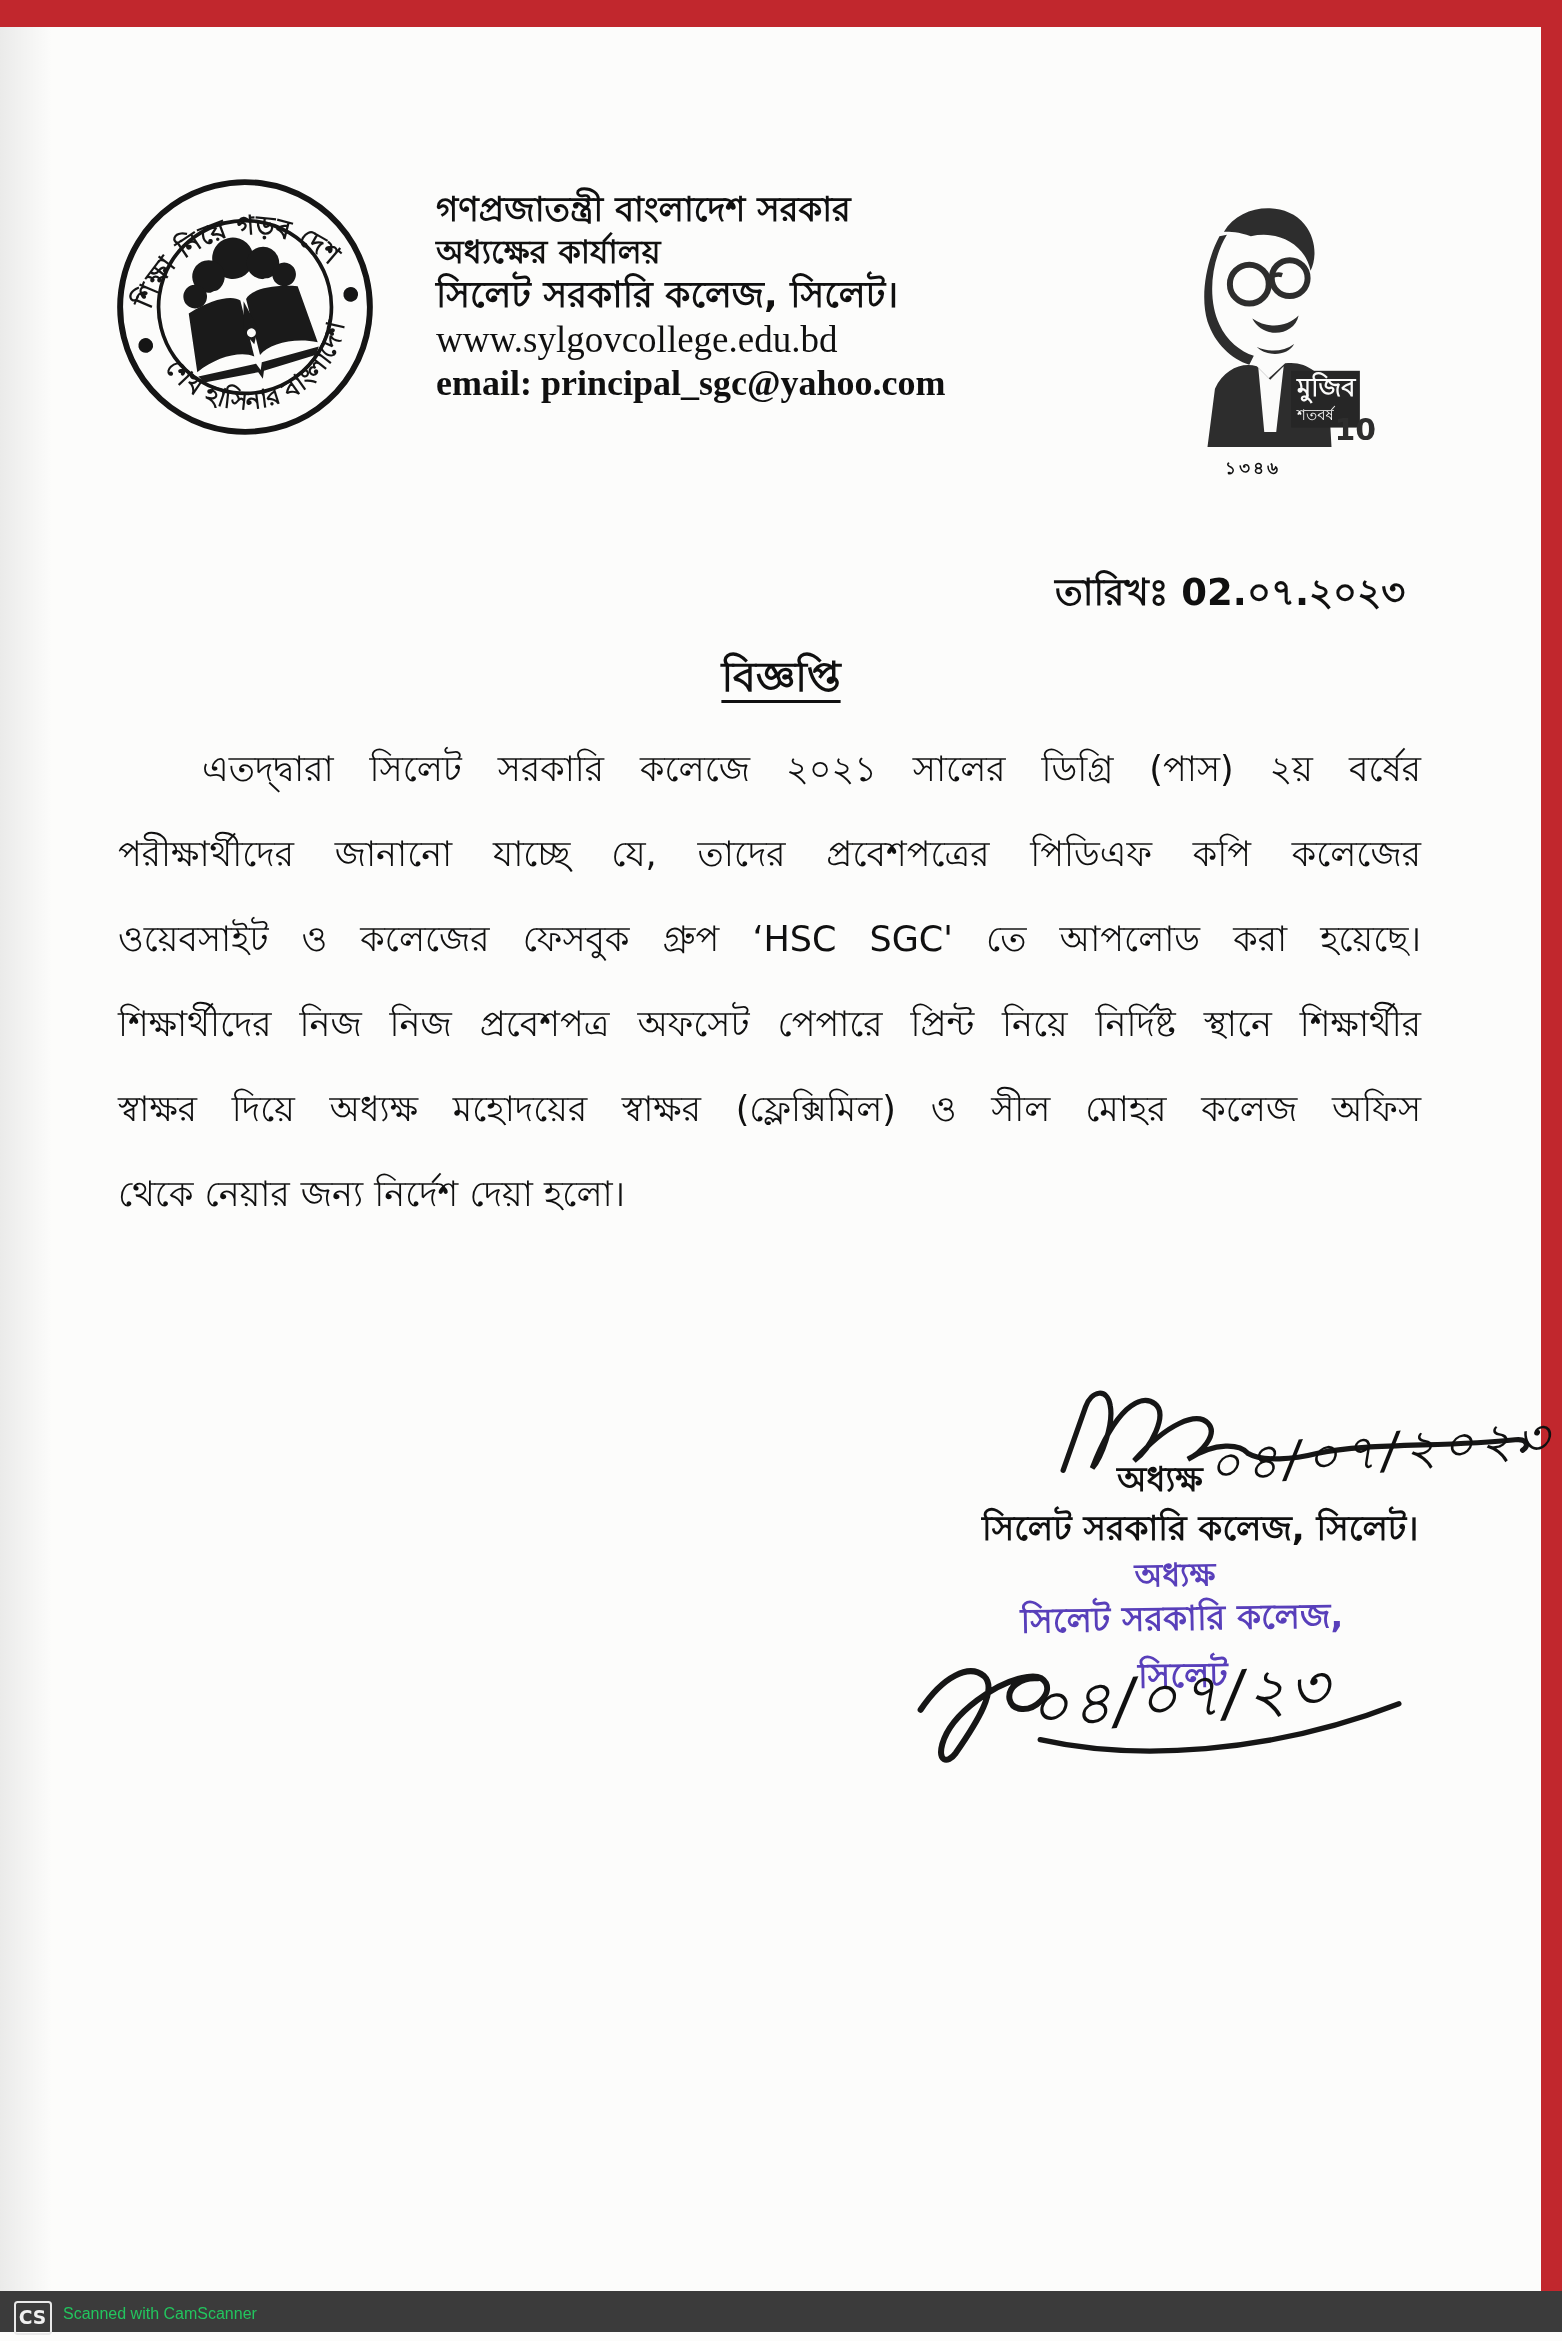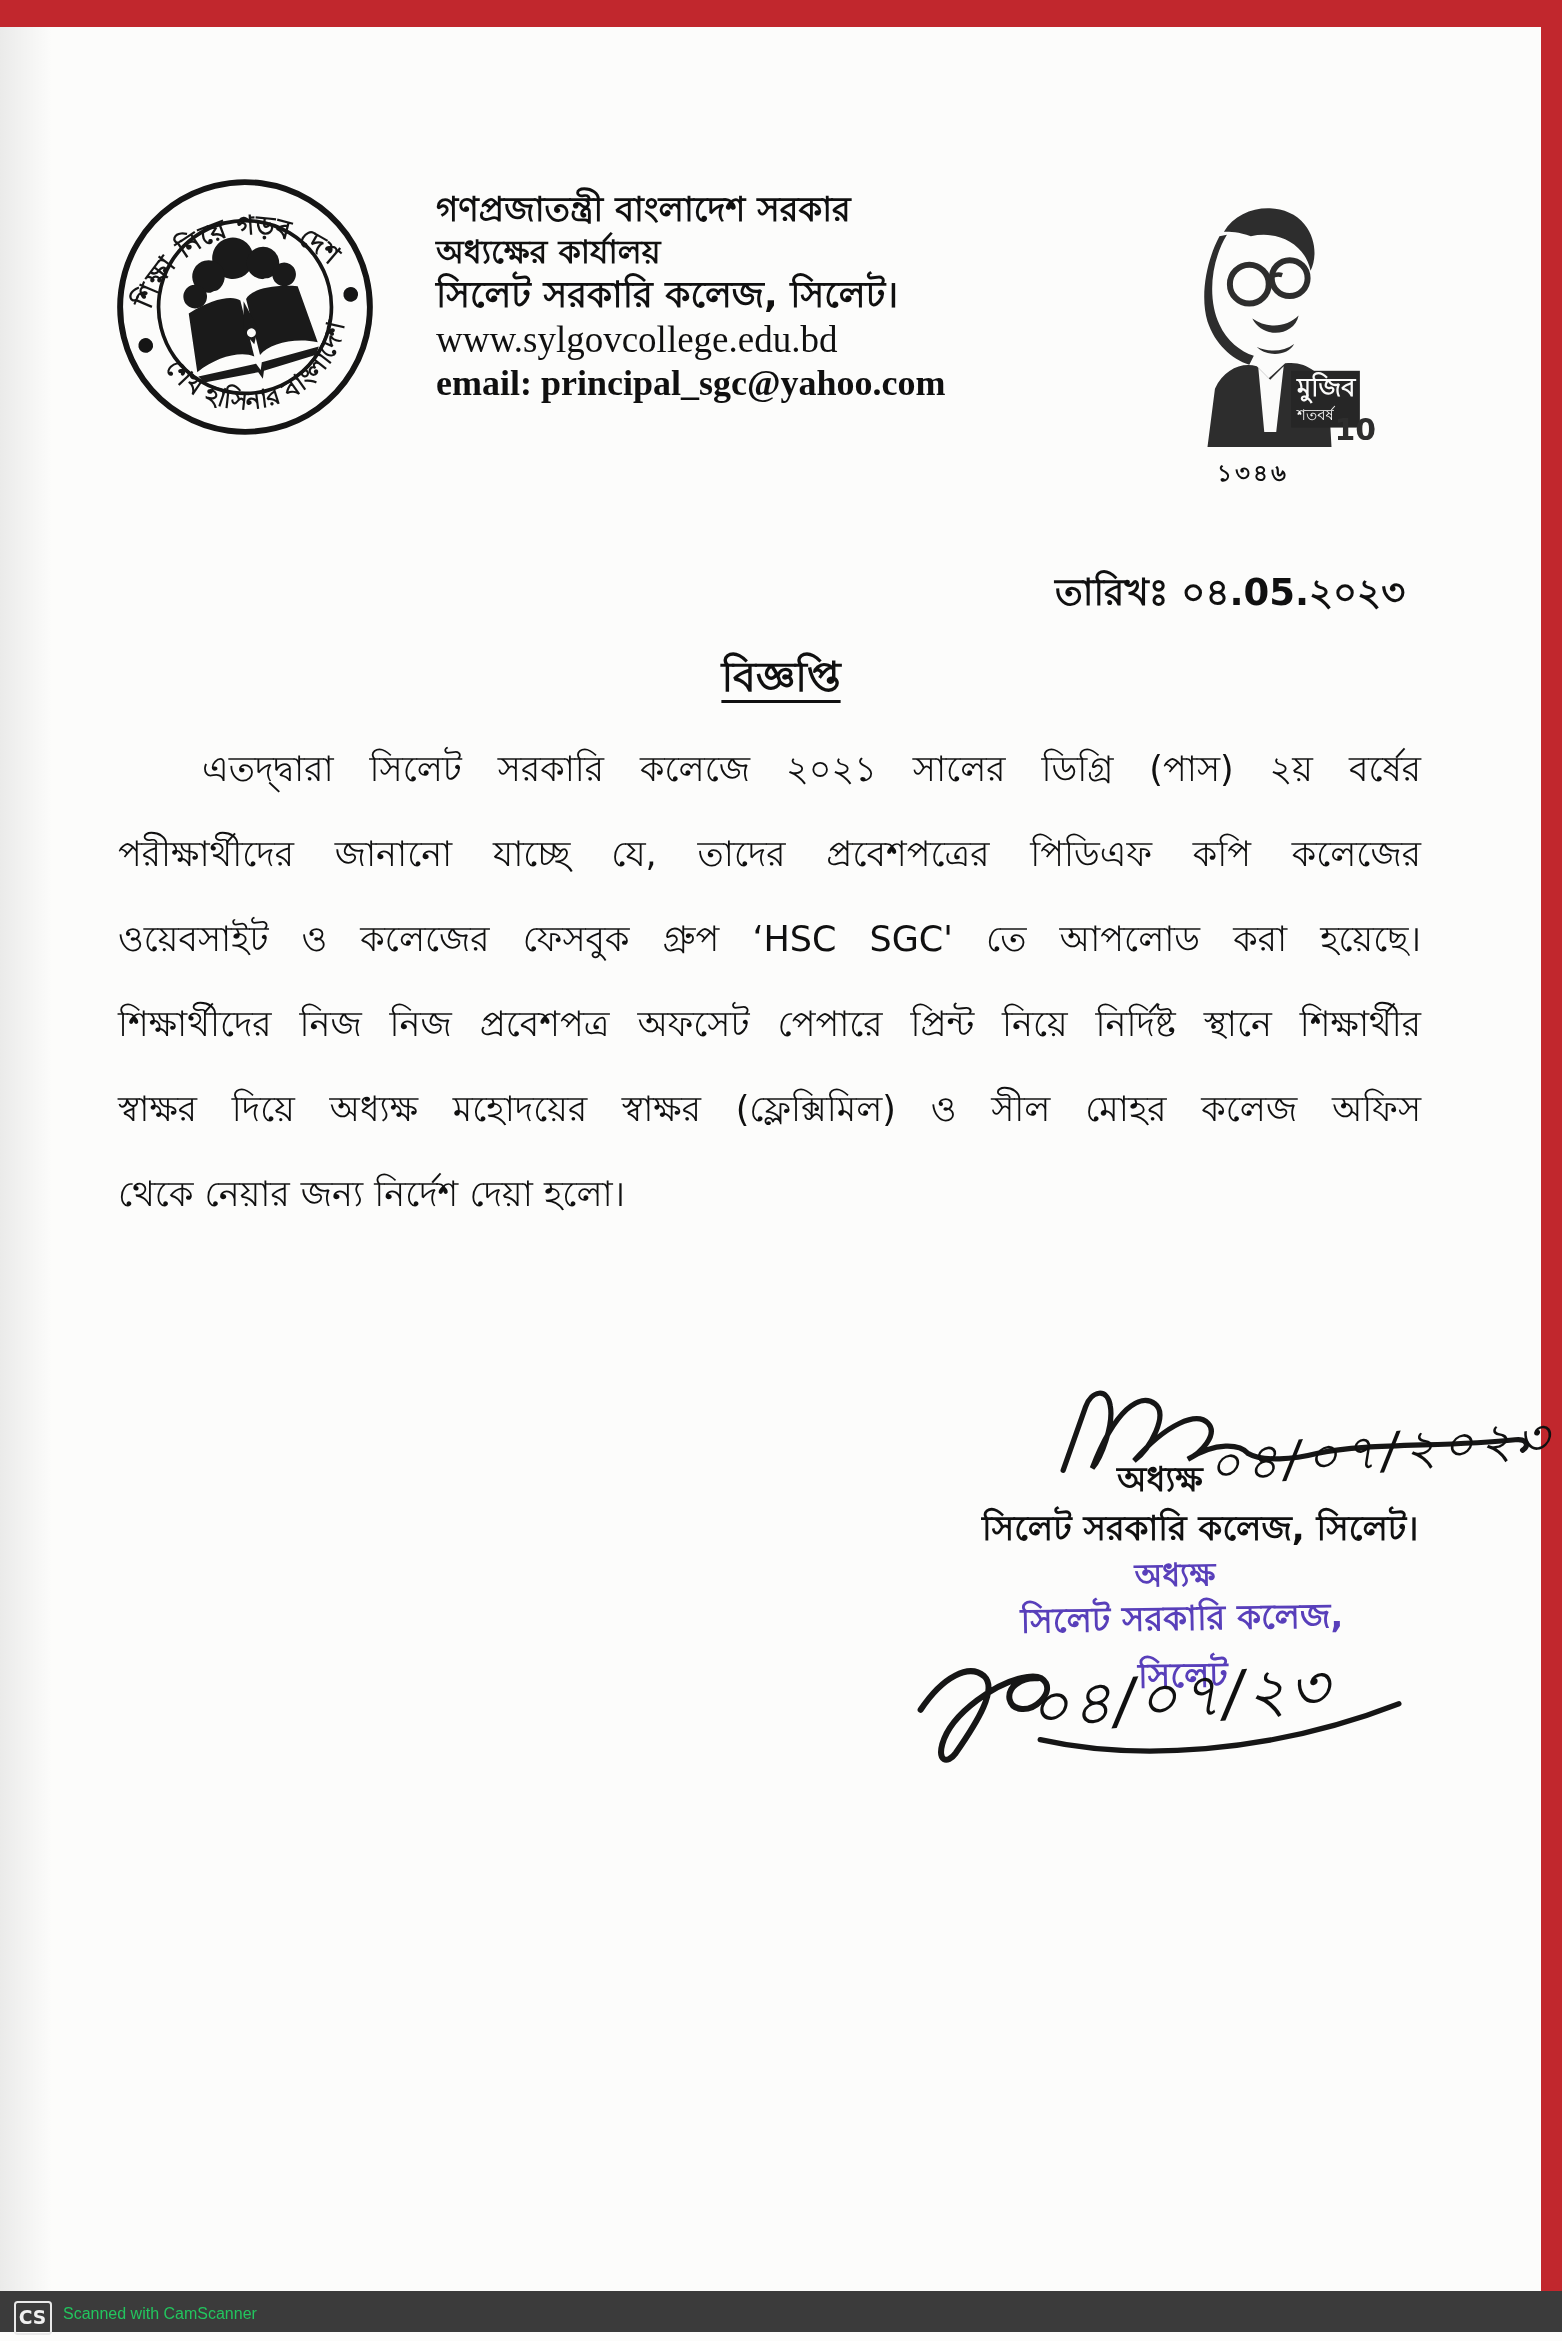--- a/index.html
+++ b/index.html
@@ -15,21 +15,21 @@
   .seal{position:absolute;left:112px;top:174px;width:266px;height:266px;transform:rotate(-14deg);}
   .hdr{position:absolute;left:436px;top:189px;width:584px;text-align:left;line-height:1.18;}
   .hdr .bn1{font-size:34px;font-weight:600;}
   .hdr .bn2{font-size:32px;font-weight:600;margin-top:4.5px;}
   .hdr .bn3{font-size:36px;font-weight:700;margin-top:3px;}
   .hdr .web{font-family:"Liberation Serif",serif;font-size:37px;font-weight:400;margin-top:1.5px;}
   .hdr .eml{font-family:"Liberation Serif",serif;font-size:36px;font-weight:700;}
   .hdr .phn{font-size:30px;font-weight:700;margin-top:1.5px;}
   .mujib{position:absolute;left:1158px;top:193px;width:217px;height:254px;}
   .mujib-num{position:absolute;left:1178px;top:455px;width:150px;text-align:center;
-             font-size:23px;font-weight:600;letter-spacing:3px;}
+             font-size:17px;font-weight:600;letter-spacing:3px;}
 
   .dateline{position:absolute;left:1055px;top:563px;font-size:37px;font-weight:600;}
 
   .title{position:absolute;left:0;top:645px;width:1562px;text-align:center;}
   .title span{font-size:41px;font-weight:700;text-decoration:underline;
               text-decoration-thickness:3px;text-underline-offset:9px;}
 
   
   .body{position:absolute;left:118px;top:727px;width:1303px;font-size:35px;font-weight:500;}
   .bline{height:85px;line-height:85px;white-space:nowrap;text-align:justify;text-align-last:justify;}
@@ -121,21 +121,21 @@
     </g>
     <g>
       <rect x="178" y="238" width="92" height="76" fill="#262626"></rect>
       <text x="186" y="272" font-size="34" font-weight="700" fill="#fbfbfa">মুজিব</text>
       <text x="186" y="304" font-size="20" fill="#fbfbfa">শতবর্ষ</text>
       <text x="236" y="330" font-size="40" font-weight="700" fill="#2d2d2d">100</text>
     </g>
   </svg>
   <div class="mujib-num">১৩৪৬</div>
 
-  <div class="dateline">তারিখঃ ০৪.05.২০২৩</div>
+  <div class="dateline">তারিখঃ 02.০৭.২০২৩</div>
 
   <div class="title">
     <span>বিজ্ঞপ্তি</span>
   </div>
 
   <div class="body">
     <div class="bline first">এতদ্দ্বারা সিলেট সরকারি কলেজে ২০২১ সালের ডিগ্রি (পাস) ২য় বর্ষের</div>
     <div class="bline">পরীক্ষার্থীদের জানানো যাচ্ছে যে, তাদের প্রবেশপত্রের পিডিএফ কপি কলেজের</div>
     <div class="bline">ওয়েবসাইট ও কলেজের ফেসবুক গ্রুপ ‘HSC SGC' তে আপলোড করা হয়েছে।</div>
     <div class="bline">শিক্ষার্থীদের নিজ নিজ প্রবেশপত্র অফসেট পেপারে প্রিন্ট নিয়ে নির্দিষ্ট স্থানে শিক্ষার্থীর</div>

